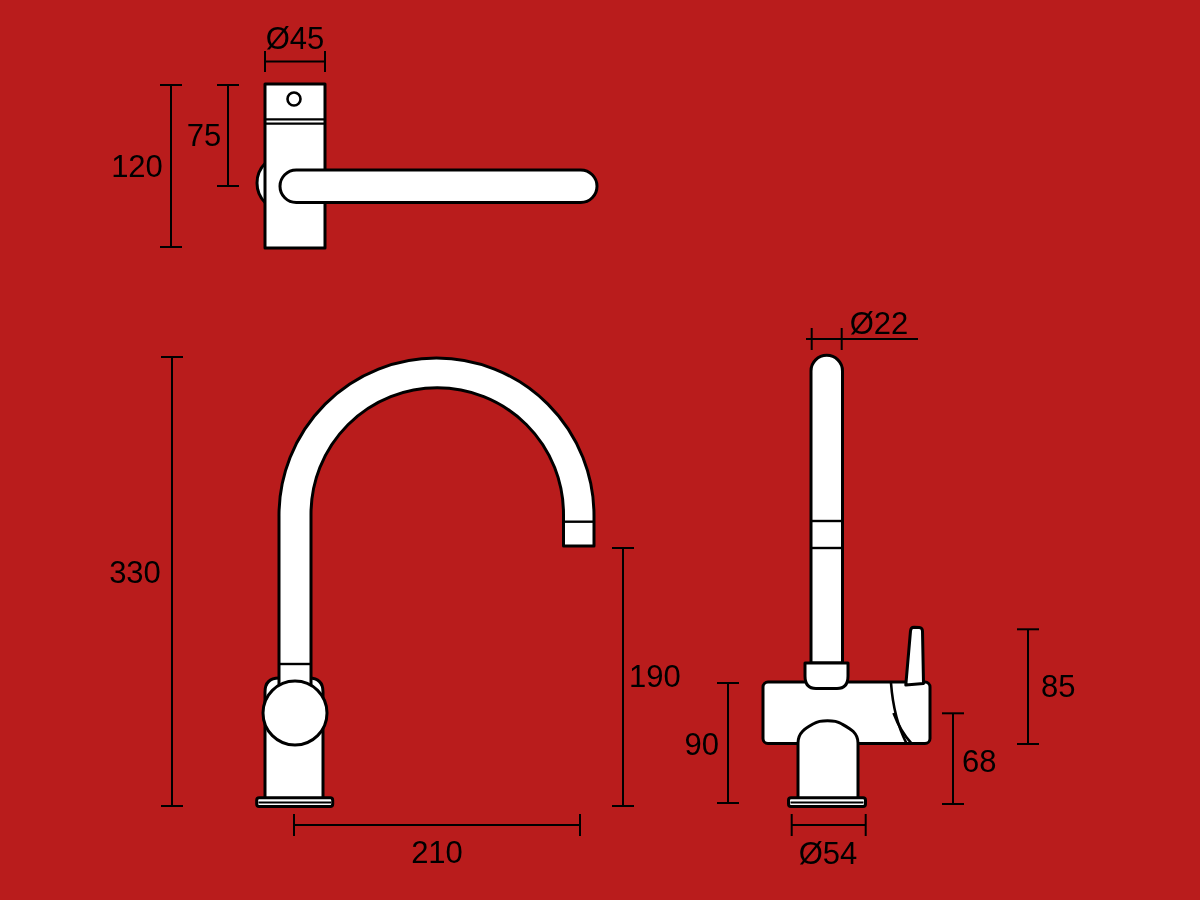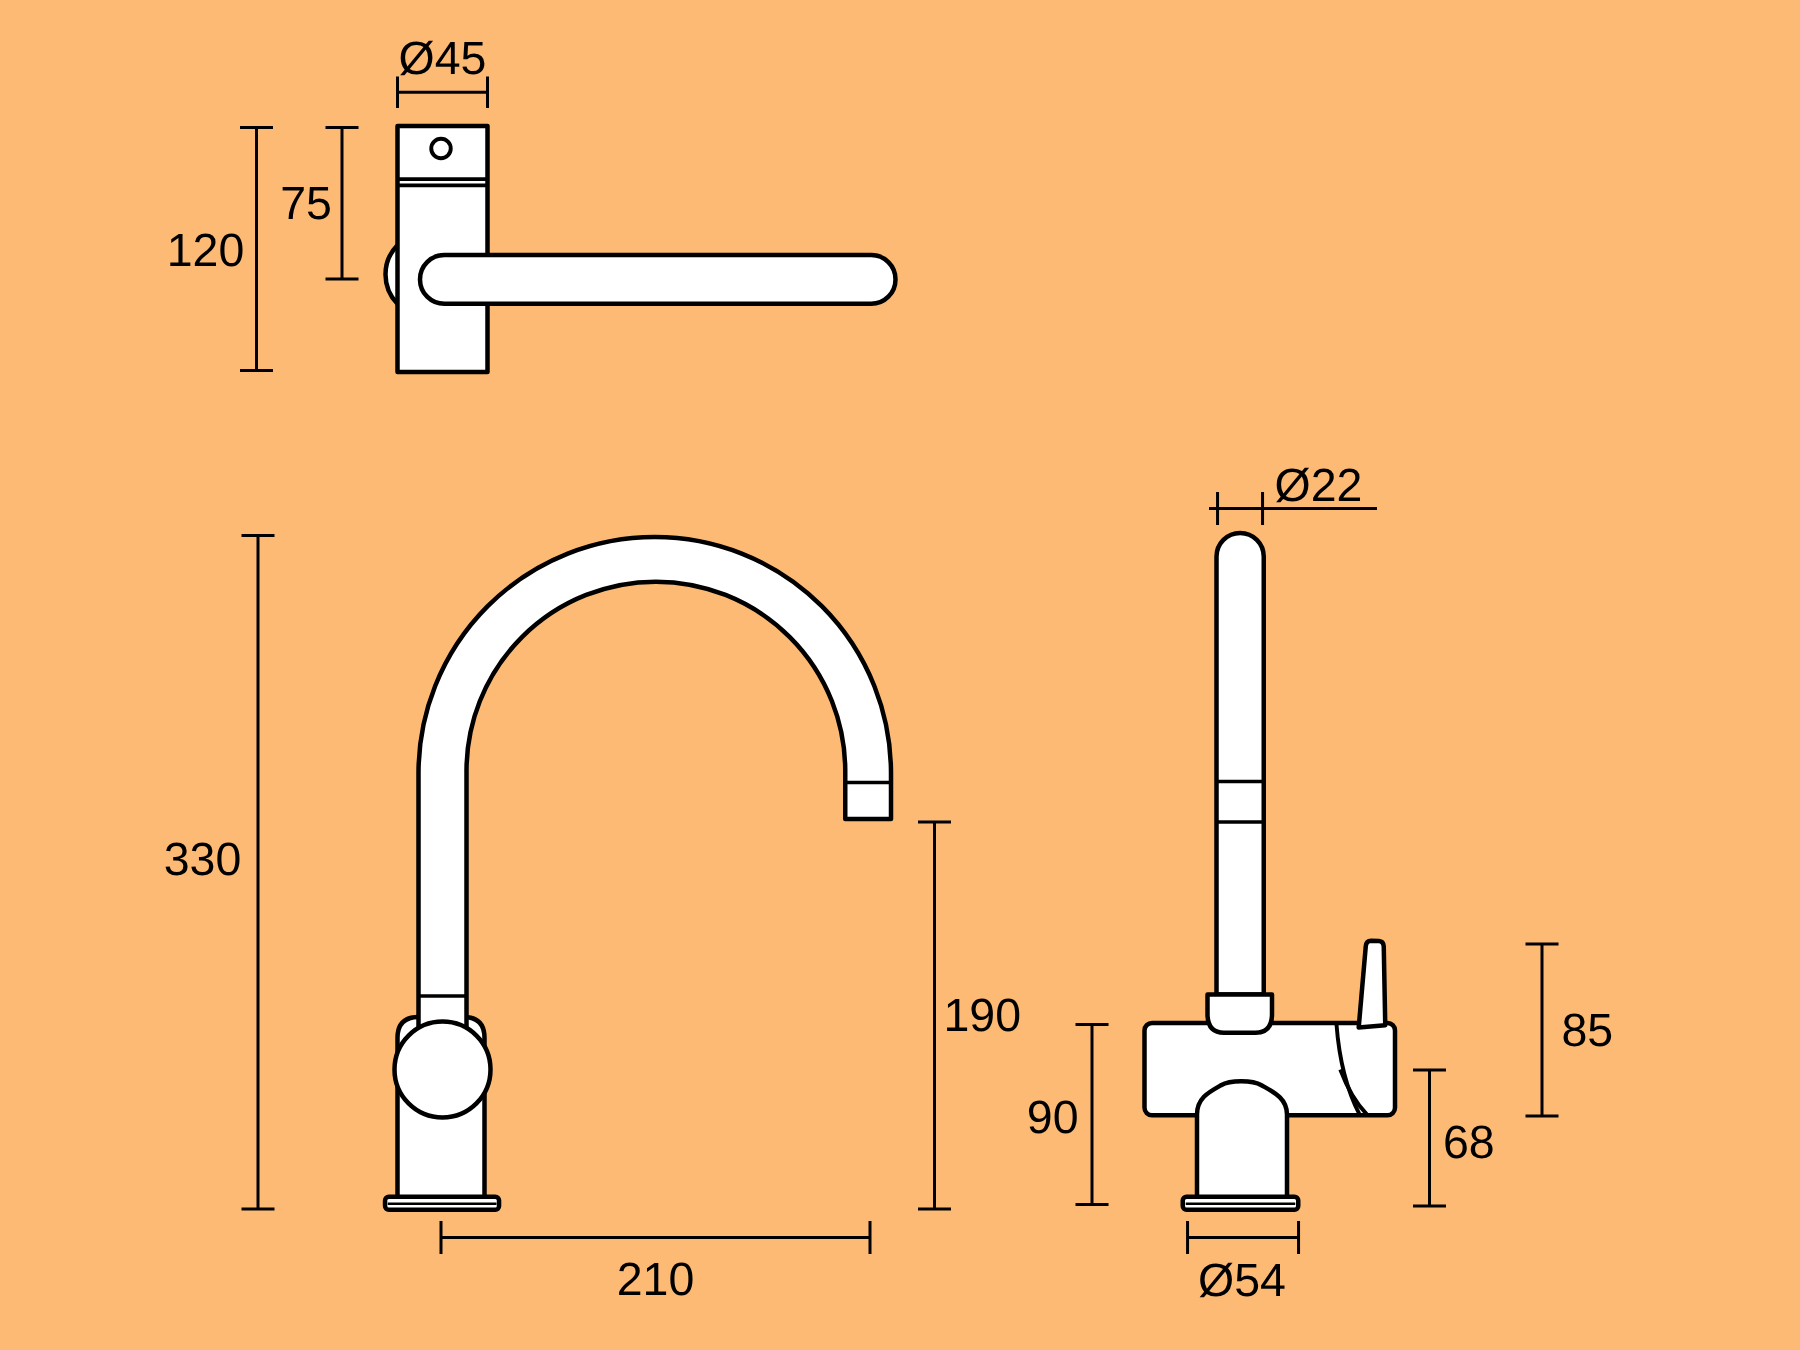--- a/index.html
+++ b/index.html
@@ -1,16 +1,16 @@
 <!DOCTYPE html>
 <html><head>
 <meta charset="utf-8">
 <style>
   html,body{margin:0;padding:0;background:#ffffff;}
-  .canvas{position:relative;width:1200px;height:900px;background:#fdba74;overflow:hidden;}
+  .canvas{position:relative;width:1200px;height:900px;background:#b91c1c;overflow:hidden;}
   svg{position:absolute;left:0;top:0;}
   .obj{fill:#ffffff;stroke:#000000;stroke-width:3;stroke-linejoin:round;}
   .objthin{fill:none;stroke:#000000;stroke-width:2.4;}
   .seam{fill:none;stroke:#000000;stroke-width:2.6;}
   .dim{fill:none;stroke:#000000;stroke-width:2;}
   .dim-text{font-family:"Liberation Sans","DejaVu Sans",sans-serif;font-size:31px;fill:#000000;}
 </style>
 </head>
 <body>
 

